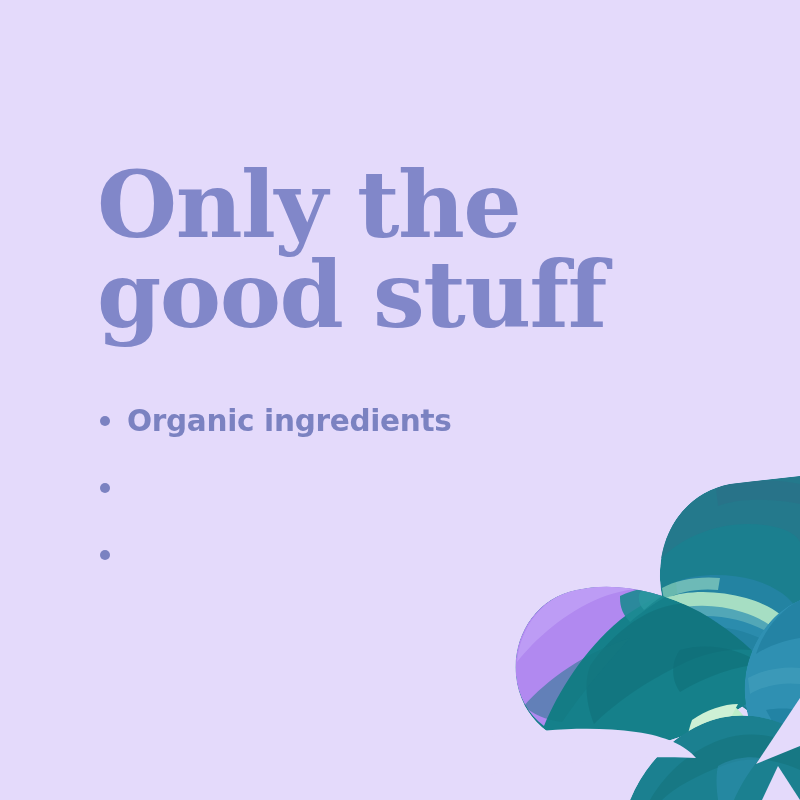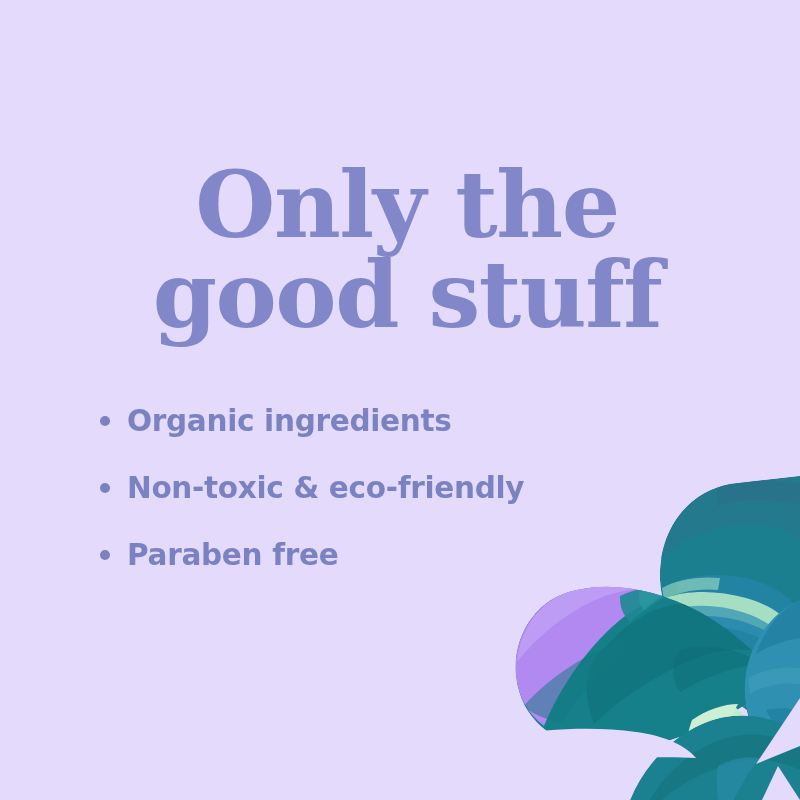--- a/index.html
+++ b/index.html
@@ -44,21 +44,20 @@
   }
   #headline {
     margin: 0;
     font-family: "DejaVu Serif", "Liberation Serif", serif;
     font-weight: 700;
     font-size: 92px;
     line-height: 0.98;
     letter-spacing: -1.5px;
     color: #8187c9;
     white-space: pre-line;
-    text-align: center;
   }
 
   #benefit-list {
     list-style: none;
     margin: 0;
     padding: 0;
     margin-top: 47px;
   }
   .benefit-item {
     display: flex;
@@ -196,22 +195,20 @@
     <h1 id="headline">Only the
 good stuff</h1>
 
     <ul id="benefit-list">
       <li class="benefit-item">
         <span class="benefit-bullet"></span>
         <span class="benefit-label">Organic ingredients</span>
       </li>
       <li class="benefit-item">
         <span class="benefit-bullet"></span>
-        <span class="benefit-label">Non-toxic &amp; eco-friendly</span>
       </li>
       <li class="benefit-item">
         <span class="benefit-bullet"></span>
-        <span class="benefit-label">Paraben free</span>
       </li>
     </ul>
   </div>
 
 </div>
 
 </body></html>

